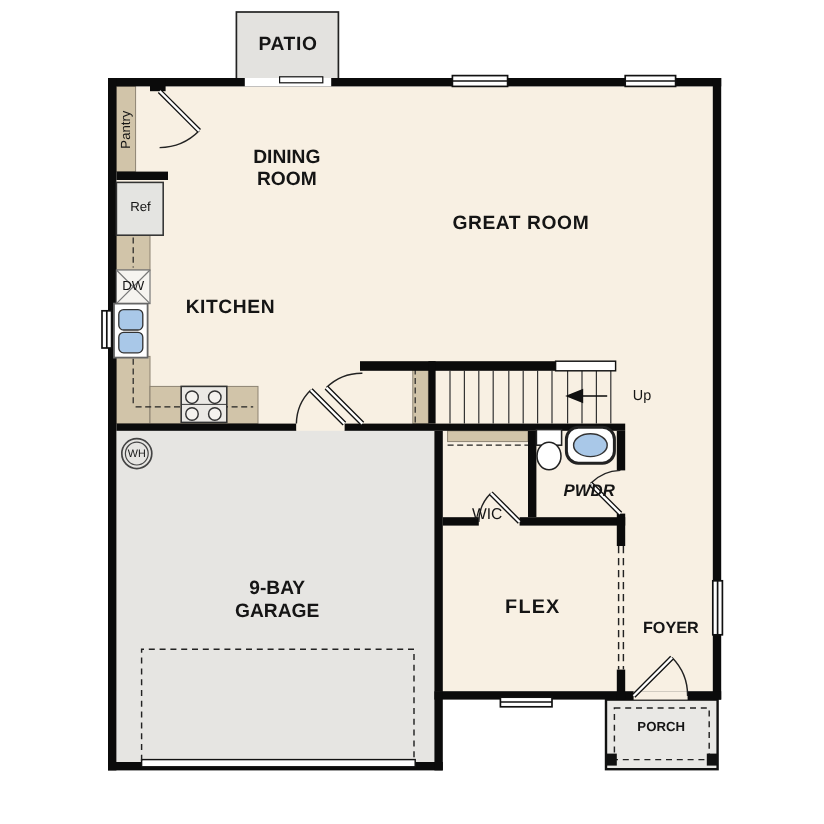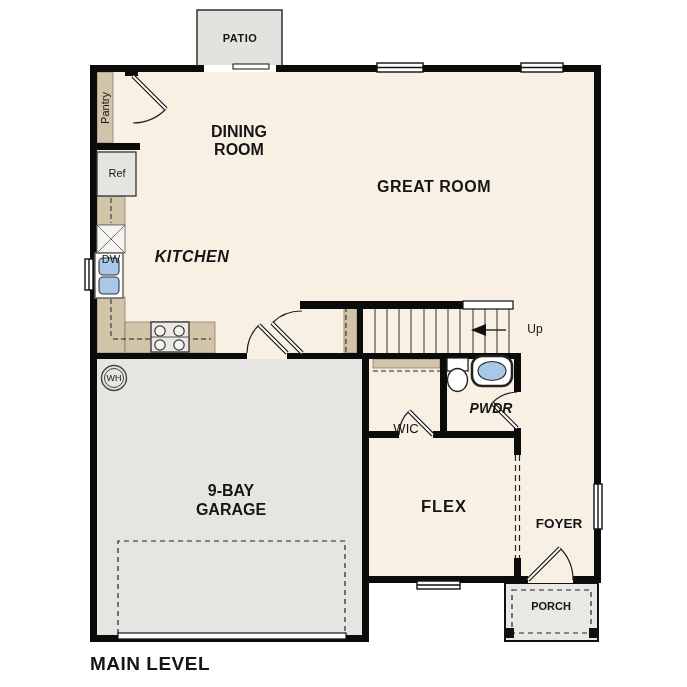--- a/index.html
+++ b/index.html
@@ -1,26 +1,26 @@
 <!DOCTYPE html>
 <html><head>
 <meta charset="utf-8">
 <style>
   html,body{margin:0;padding:0;background:#fff;}
   .stage{position:relative;width:687px;height:687px;background:#ffffff;overflow:hidden;
          font-family:"Liberation Sans",sans-serif;}
   .plan-svg{position:absolute;left:0;top:0;}
   .lbl{position:absolute;color:#151515;white-space:nowrap;transform:translate(-50%,-50%);}
   .b{font-weight:bold;}
-  .lbl-patio{left:240px;top:38px;font-size:11px;letter-spacing:.5px;}
+  .lbl-patio{left:240px;top:38px;font-size:16px;letter-spacing:.5px;}
   .lbl-dining{left:239px;top:141px;font-size:16px;line-height:18px;text-align:center;}
   .lbl-great{left:434px;top:187px;font-size:16px;letter-spacing:.5px;}
-  .lbl-kitchen{left:192px;top:257px;font-size:16px;letter-spacing:.5px;font-style:italic;}
+  .lbl-kitchen{left:192px;top:257px;font-size:16px;letter-spacing:.5px;}
   .lbl-ref{left:117px;top:173px;font-size:11px;}
-  .lbl-dw{left:111px;top:239px;font-size:11px;margin-top:20px;}
+  .lbl-dw{left:111px;top:239px;font-size:11px;}
   .lbl-pantry{left:105px;top:108px;font-size:11px;transform:translate(-50%,-50%) rotate(-90deg);}
   .lbl-up{left:523px;top:329px;font-size:12px;margin-left:12px;}
   .lbl-wh{left:114px;top:378px;font-size:9px;}
   .lbl-wic{left:406px;top:389px;font-size:13px;margin-top:39px;}
   .lbl-pwdr{left:491px;top:408px;font-size:14px;font-style:italic;}
   .lbl-garage{left:231px;top:500px;font-size:16px;line-height:19px;text-align:center;}
   .lbl-flex{left:444px;top:506px;font-size:16.5px;letter-spacing:1px;}
   .lbl-foyer{left:559px;top:523px;font-size:13.5px;}
   .lbl-porch{left:551px;top:606px;font-size:11px;}
   .lbl-main{left:90px;top:664px;transform:translate(0,-50%);font-size:19px;letter-spacing:.5px;}
@@ -215,15 +215,14 @@
 <div class="lbl lbl-wh">WH</div>
 <div class="lbl lbl-wic">WIC</div>
 <div class="lbl lbl-pwdr b">PWDR</div>
 <div class="lbl lbl-garage b">
   <span style="display:block">9-BAY</span>
   <span style="display:block">GARAGE</span>
 </div>
 <div class="lbl lbl-flex b">FLEX</div>
 <div class="lbl lbl-foyer b">FOYER</div>
 <div class="lbl lbl-porch b">PORCH</div>
-<div class="lbl lbl-main b">MAIN LEVEL</div>
 
 </div>
 
 </body></html>

